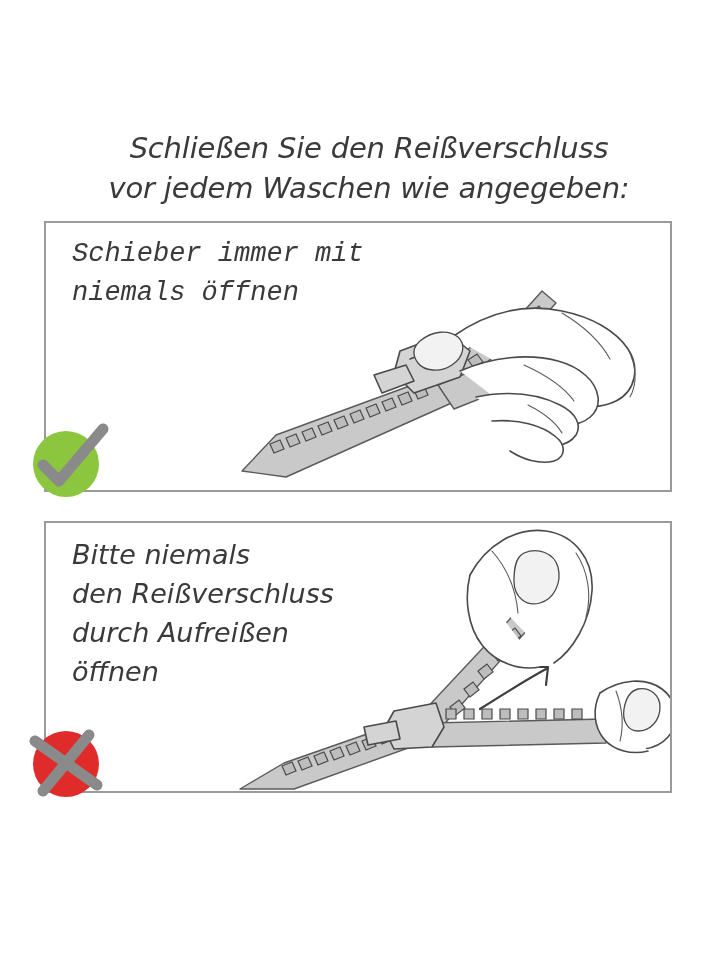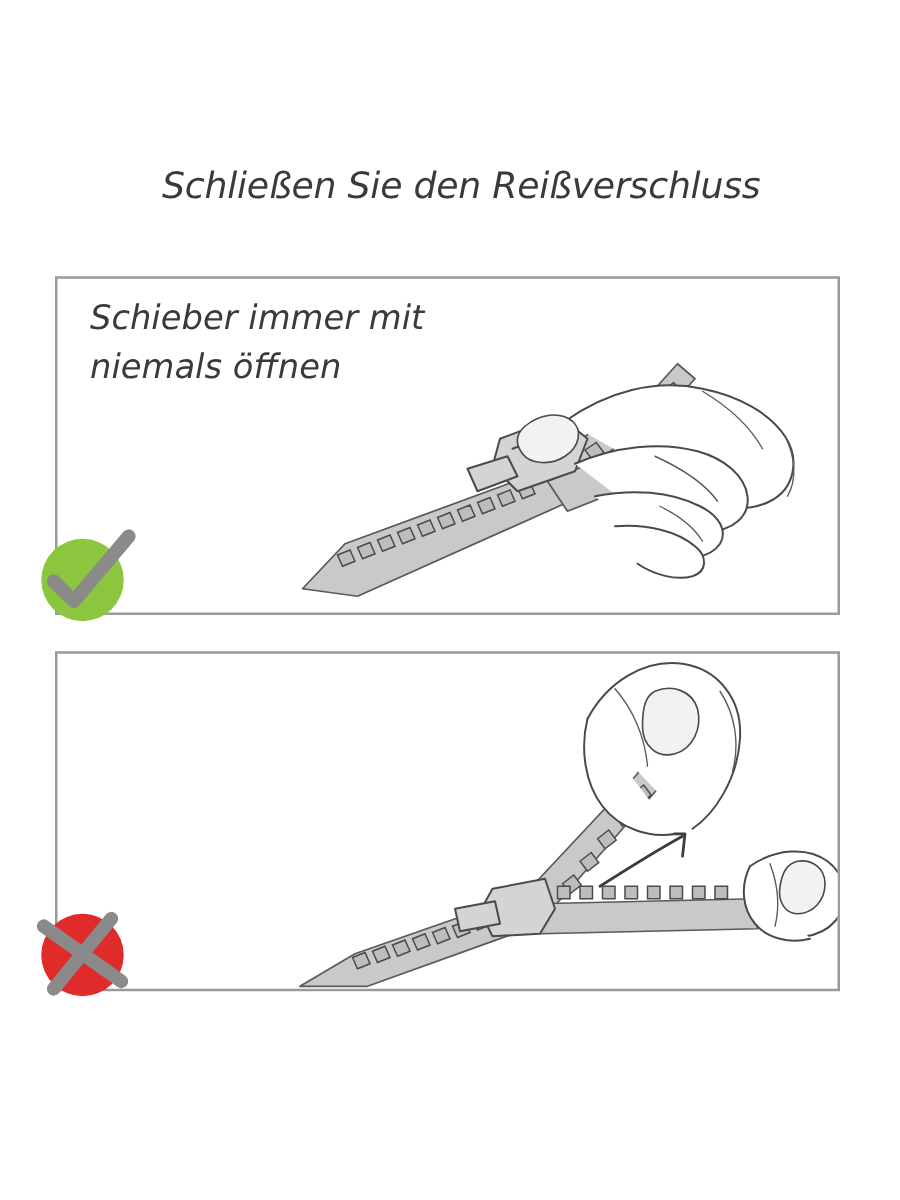--- a/index.html
+++ b/index.html
@@ -122,25 +122,26 @@
   .nail  { fill: #f2f2f2; stroke: #4a4a4a; stroke-width: 1.3; }
   .arrow { fill: none; stroke: #3d3d3d; stroke-width: 2.2; stroke-linecap: round; stroke-linejoin: round; }
 </style>
 </head>
 <body>
 
 <div class="page">
 
   <div class="heading">
     <span class="line">Schließen Sie den Reißverschluss</span>
+    <span class="line">vor jedem Waschen wie angegeben:</span>
   </div>
 
   <div class="panel" id="panel-do"></div>
 
-  <div class="panel-text" style="left:72px; top:235px;">
+  <div class="panel-text" style="left:72px; top:235px;font-family:Liberation Mono, monospace;">
     <div>Schieber immer mit</div>
     <div>niemals öffnen</div>
   </div>
 
   <svg class="illus" id="illus-do" viewBox="0 0 446 264">
 
     <path class="tape" d="M18 246 L52 210 L210 152 L232 176 L62 252 Z"></path>
 
     <g class="teeth">
       <path d="M46 219 l10 -4 4 9 -10 4 z"></path>
@@ -184,20 +185,26 @@
   </svg>
 
   <div class="badge" id="badge-ok">
     <svg width="98" height="98" viewBox="0 0 98 98">
       <path d="M26 50 L42 66 L86 14" fill="none" stroke="#8a8a8a" stroke-width="11" stroke-linecap="round" stroke-linejoin="round"></path>
     </svg>
   </div>
 
   <div class="panel" id="panel-dont"></div>
 
+  <div class="panel-text" style="left:72px; top:535px;">
+    <div>Bitte niemals</div>
+    <div>den Reißverschluss</div>
+    <div>durch Aufreißen</div>
+    <div>öffnen</div>
+  </div>
 
   <svg class="illus" id="illus-dont" viewBox="0 0 446 268">
 
     <path class="tape" d="M16 266 L60 240 L186 196 L198 220 L70 266 Z"></path>
     <g class="teeth">
       <path d="M58 243 l10 -4 4 9 -10 4 z"></path>
       <path d="M74 238 l10 -4 4 9 -10 4 z"></path>
       <path d="M90 233 l10 -4 4 9 -10 4 z"></path>
       <path d="M106 228 l10 -4 4 9 -10 4 z"></path>
       <path d="M122 223 l10 -4 4 9 -10 4 z"></path>

